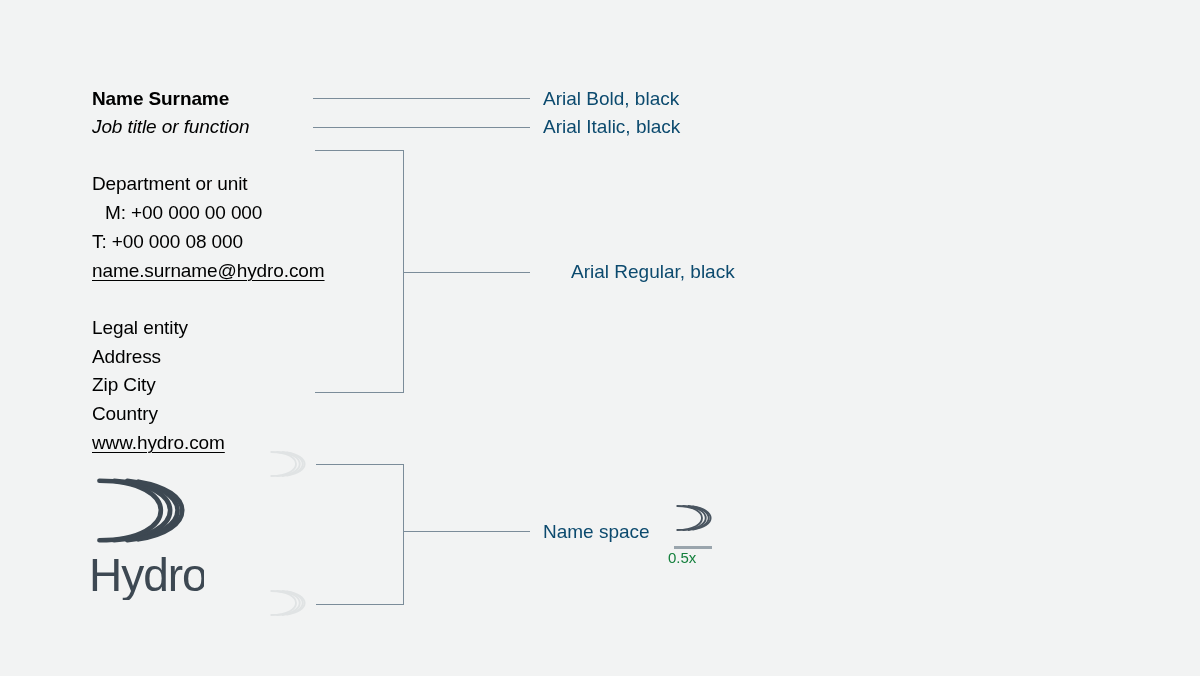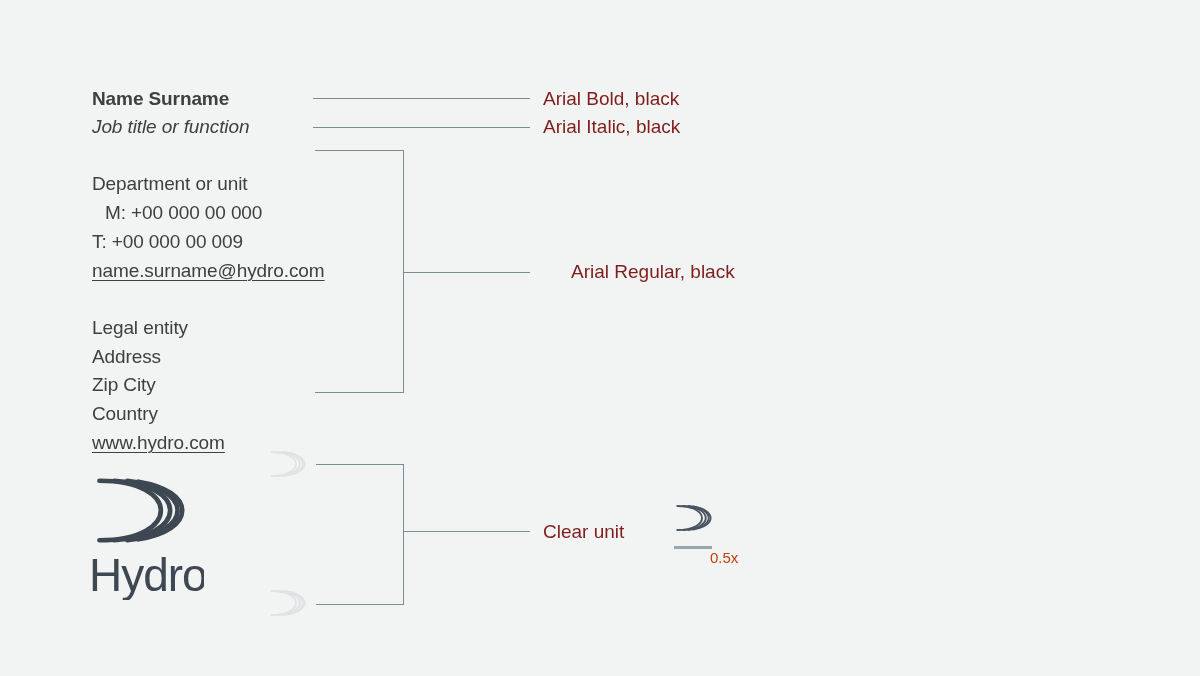--- a/index.html
+++ b/index.html
@@ -16,38 +16,38 @@
   #canvas {
     position: relative;
     width: 1200px;
     height: 676px;
   }
 
   
   .sig-line {
     position: absolute;
     left: 92px;
-    color: #404040;
+    color: #000000;
     font-size: 19px;
     line-height: 19px;
     white-space: nowrap;
     letter-spacing: -0.1px;
   }
   .sig-bold   { font-weight: bold; }
   .sig-italic { font-style: italic; }
   .sig-underline {
     text-decoration: underline;
     text-underline-offset: 3px;
     text-decoration-thickness: 1px;
   }
 
   
   .note {
     position: absolute;
-    color: #7f1d1d;
+    color: #0c4a6e;
     font-size: 19px;
     line-height: 19px;
     white-space: nowrap;
   }
 
   
   .hline {
     position: absolute;
     height: 1px;
     background: #7b8c99;
@@ -84,44 +84,44 @@
   .key-rule {
     position: absolute;
     left: 674px;
     top: 546px;
     width: 38px;
     height: 3px;
     background: #9aa5ad;
   }
   .key-label {
     position: absolute;
-    left: 710px;
+    left: 668px;
     top: 550px;
     font-size: 15px;
     line-height: 15px;
-    color: #c2410c;
+    color: #15803d;
     white-space: nowrap;
   }
 </style>
 </head>
 <body>
 
 <div id="canvas">
 
   <div>
 
     <div class="sig-line sig-bold" style="top:89px;">Name Surname</div>
 
     <div class="sig-line sig-italic" style="top:117px;">Job title or function</div>
 
     <div class="sig-line" style="top:146px;margin-top:28px;">Department or unit</div>
 
     <div class="sig-line" style="top:203px;margin-left:13px;">M: +00 000 00 000</div>
 
-    <div class="sig-line" style="top:232px;">T: +00 000 00 009</div>
+    <div class="sig-line" style="top:232px;">T: +00 000 08 000</div>
 
     <div class="sig-line sig-underline" style="top:261px;">name.surname@hydro.com</div>
 
     <div class="sig-line" style="top:318px;">Legal entity</div>
 
     <div class="sig-line" style="top:347px;">Address</div>
 
     <div class="sig-line" style="top:375px;">Zip City</div>
 
     <div class="sig-line" style="top:404px;">Country</div>
@@ -181,21 +181,21 @@
     <div class="hline" style="left:316px; top:604px; width:88px;"></div>
     <div class="hline" style="left:403px; top:531px; width:127px;"></div>
   </div>
 
   <div class="note" style="left:543px; top:89px;">Arial Bold, black</div>
 
   <div class="note" style="left:543px; top:117px;">Arial Italic, black</div>
 
   <div class="note" style="left:571px; top:262px;">Arial Regular, black</div>
 
-  <div class="note" style="left:543px; top:522px;">Clear unit</div>
+  <div class="note" style="left:543px; top:522px;">Name space</div>
 
   <div class="key-mark">
     <svg width="38" height="30" viewBox="0 0 100 80">
       <g fill="none" stroke="#4a5560" stroke-width="5" stroke-linecap="round">
         <path d="M8 8 C52 8 74 24 74 40 C74 56 52 72 8 72"></path>
         <path d="M24 8 C62 10 84 24 84 40 C84 56 62 70 24 72"></path>
         <path d="M38 8 C72 12 92 25 92 40 C92 55 72 68 38 72"></path>
         <path d="M50 9 C80 14 97 26 97 40 C97 54 80 66 50 71"></path>
       </g>
     </svg>

